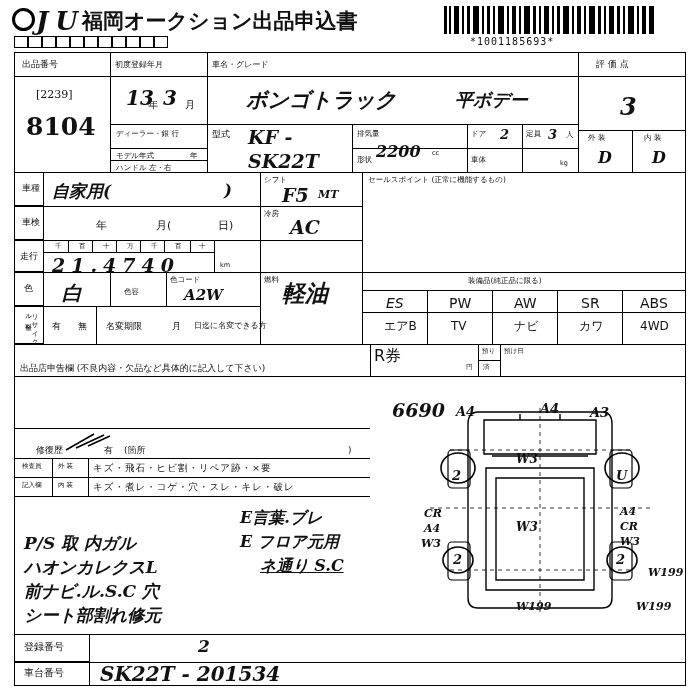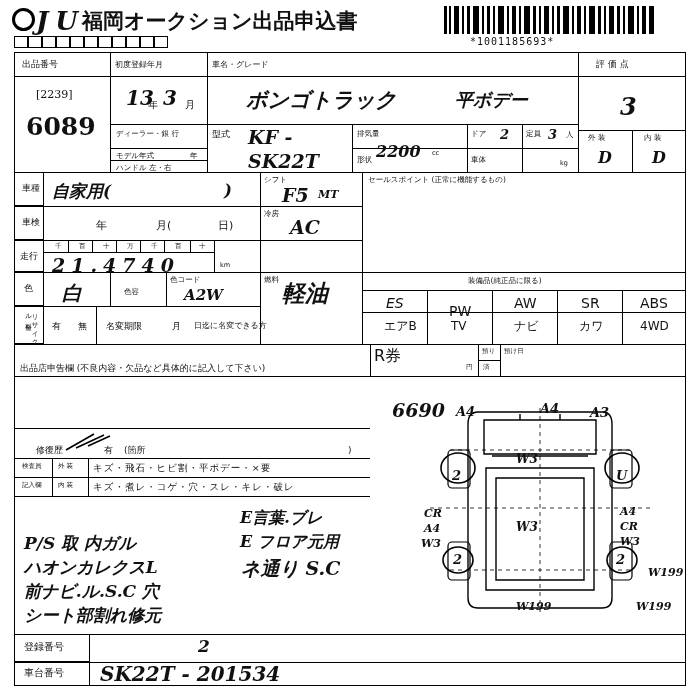--- a/index.html
+++ b/index.html
@@ -126,21 +126,21 @@
   <div class="hline" style="left:14px;top:76px;width:564px;"></div>
   <div class="hline" style="left:578px;top:76px;width:108px;"></div>
   <div class="hline" style="left:14px;top:172px;width:672px;"></div>
 
   <div class="lbl" style="left:22px;top:60px;">出品番号</div>
   <div class="lbl" style="left:115px;top:61px;font-size:8px;">初度登録年月</div>
   <div class="lbl" style="left:212px;top:61px;font-size:8px;">車名・グレード</div>
   <div class="lbl" style="left:596px;top:60px;">評 価 点</div>
 
   <div class="hand" style="left:36px;top:88px;font-size:11px;font-style:normal;font-weight:normal;">[2239]</div>
-  <div class="hand" style="left:26px;top:112px;font-size:25px;font-style:normal;">6089</div>
+  <div class="hand" style="left:26px;top:112px;font-size:25px;font-style:normal;">8104</div>
 
   <div class="hline" style="left:110px;top:124px;width:97px;"></div>
   <div class="hline" style="left:110px;top:148px;width:97px;"></div>
   <div class="hand" style="left:126px;top:86px;font-size:20px;">13</div>
   <div class="lbl" style="left:148px;top:100px;font-size:10px;">年</div>
   <div class="hand" style="left:163px;top:86px;font-size:20px;">3</div>
   <div class="lbl" style="left:185px;top:100px;font-size:10px;">月</div>
   <div class="lbl sm" style="left:116px;top:130px;">ディーラー・銀 行</div>
   <div class="lbl sm" style="left:116px;top:152px;">モデル年式</div>
   <div class="lbl sm" style="left:190px;top:152px;">年</div>
@@ -254,21 +254,21 @@
   <div class="hline" style="left:362px;top:272px;width:324px;"></div>
   <div class="lbl sm" style="left:468px;top:277px;">装備品(純正品に限る)</div>
   <div class="hline" style="left:362px;top:290px;width:324px;"></div>
   <div class="hline" style="left:362px;top:312px;width:324px;"></div>
   <div class="vline" style="left:427px;top:290px;height:54px;"></div>
   <div class="vline" style="left:492px;top:290px;height:54px;"></div>
   <div class="vline" style="left:557px;top:290px;height:54px;"></div>
   <div class="vline" style="left:622px;top:290px;height:54px;"></div>
 
   <div class="lbl" style="left:386px;top:296px;font-size:14px;font-style:italic;">ES</div>
-  <div class="lbl" style="left:449px;top:304px;font-size:14px;">PW</div>
+  <div class="lbl" style="left:449px;top:296px;font-size:14px;">PW</div>
   <div class="lbl" style="left:514px;top:296px;font-size:14px;">AW</div>
   <div class="lbl" style="left:581px;top:296px;font-size:14px;">SR</div>
   <div class="lbl" style="left:640px;top:296px;font-size:14px;">ABS</div>
   <div class="lbl" style="left:384px;top:320px;font-size:12px;">エアB</div>
   <div class="lbl" style="left:451px;top:320px;font-size:12px;">TV</div>
   <div class="lbl" style="left:514px;top:320px;font-size:12px;">ナビ</div>
   <div class="lbl" style="left:579px;top:320px;font-size:12px;">カワ</div>
   <div class="lbl" style="left:640px;top:320px;font-size:12px;">4WD</div>
 
   <div class="hline" style="left:14px;top:376px;width:356px;"></div>
@@ -294,34 +294,34 @@
   <div class="hline" style="left:14px;top:458px;width:356px;"></div>
 
   <div class="vline" style="left:52px;top:458px;height:38px;"></div>
   <div class="vline" style="left:88px;top:458px;height:38px;"></div>
   <div class="hline" style="left:14px;top:477px;width:356px;"></div>
   <div class="hline" style="left:14px;top:496px;width:356px;"></div>
   <div class="lbl xs" style="left:22px;top:463px;">検査員</div>
   <div class="lbl xs" style="left:22px;top:482px;">記入欄</div>
   <div class="lbl xs" style="left:58px;top:463px;">外 装</div>
   <div class="lbl xs" style="left:58px;top:482px;">内 装</div>
-  <div class="lbl" style="left:93px;top:463px;font-size:9.5px;letter-spacing:1px;">キズ・飛石・ヒビ割・平ボデー・×要</div>
+  <div class="lbl" style="left:93px;top:463px;font-size:9.5px;letter-spacing:1px;">キズ・飛石・ヒビ割・リペア跡・×要</div>
   <div class="lbl" style="left:93px;top:482px;font-size:9.5px;letter-spacing:1px;">キズ・煮レ・コゲ・穴・スレ・キレ・破レ</div>
 
   <svg class="abs" style="left:64px;top:432px;width:48px;height:22px;">
     <path d="M2,18 L30,2 M12,16 L40,3 M24,14 L46,4" stroke="#000" stroke-width="1.6" fill="none"></path>
   </svg>
 
   <div class="hand" style="left:24px;top:532px;font-size:17px;">P/S 取 内ガル</div>
   <div class="hand" style="left:24px;top:580px;font-size:17px;">前ナビ.ル.S.C 穴</div>
   <div class="hand" style="left:24px;top:556px;font-size:17px;">ハオンカレクスL</div>
   <div class="hand" style="left:24px;top:604px;font-size:17px;">シート部割れ修元</div>
   <div class="hand" style="left:240px;top:508px;font-size:16px;">E言葉.ブレ</div>
   <div class="hand" style="left:240px;top:532px;font-size:16px;">E フロア元用</div>
-  <div class="hand" style="left:241px;top:556px;font-size:19px;">ネ通り S.C</div>
+  <div class="hand" style="left:260px;top:556px;font-size:16px;text-decoration:underline;">ネ通り S.C</div>
 
   <div class="hline" style="left:14px;top:634px;width:672px;"></div>
   <div class="hline" style="left:14px;top:662px;width:672px;"></div>
   <div class="bx" style="left:14px;top:634px;width:76px;height:28px;"></div>
   <div class="bx" style="left:14px;top:662px;width:76px;height:24px;"></div>
   <div class="lbl" style="left:24px;top:642px;font-size:10px;text-align:right;">登録番号</div>
   <div class="lbl" style="left:24px;top:668px;font-size:10px;">車台番号</div>
   <div class="hand" style="left:198px;top:636px;font-size:17px;">2</div>
   <div class="hand" style="left:100px;top:662px;font-size:20px;">SK22T - 201534</div>
 

